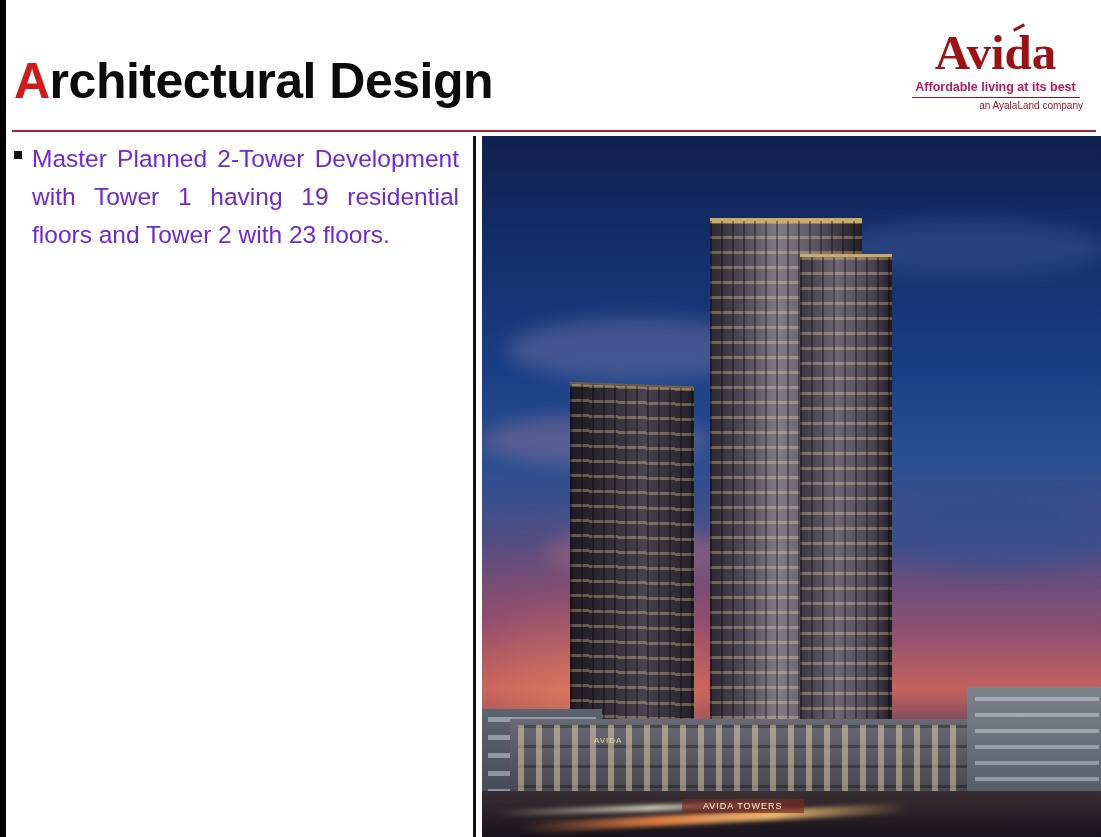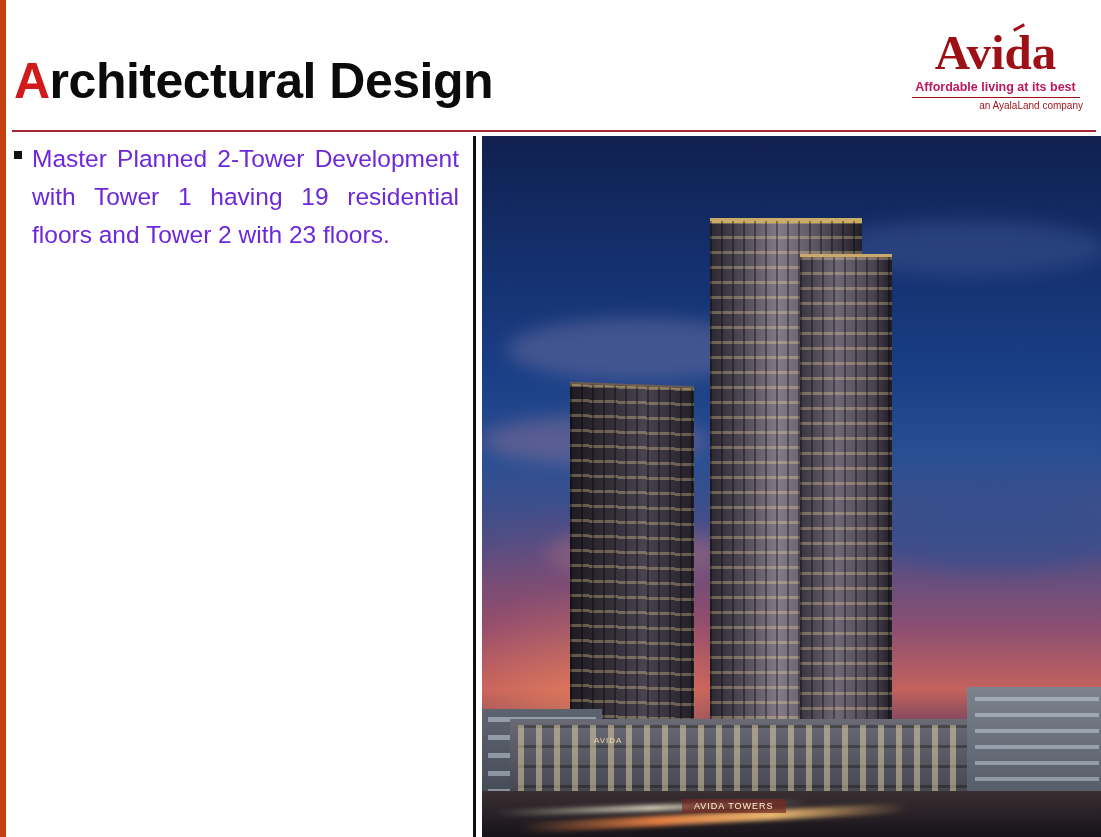--- a/index.html
+++ b/index.html
@@ -12,21 +12,21 @@
     background: #ffffff;
     font-family: "Liberation Sans", sans-serif;
     overflow: hidden;
   }
   .slide {
     position: relative;
     width: 1101px;
     height: 837px;
     background: #ffffff;
     box-sizing: border-box;
-    border-left: 6px solid #c2410c;
+    border-left: 6px solid #000000;
     overflow: hidden;
   }
   
   .header {
     position: absolute;
     left: 0;
     top: 0;
     width: 1101px;
     height: 133px;
   }
@@ -341,21 +341,21 @@
     width: 50%;
     height: 6px;
     background: linear-gradient(to right, rgba(255,255,210,0) 0%, rgba(255,250,220,0.8) 50%, rgba(255,255,210,0) 100%);
     filter: blur(2px);
     transform: rotate(-2deg);
   }
   .signage {
     position: absolute;
     left: 200px;
     bottom: 24px;
-    padding: 2px 12px;
+    padding: 2px 21px;
     font-size: 9px;
     color: #fff3d0;
     background: rgba(120,40,30,0.65);
     letter-spacing: 1px;
     white-space: nowrap;
   }
   .signage2 {
     position: absolute;
     left: 112px;
     bottom: 92px;

